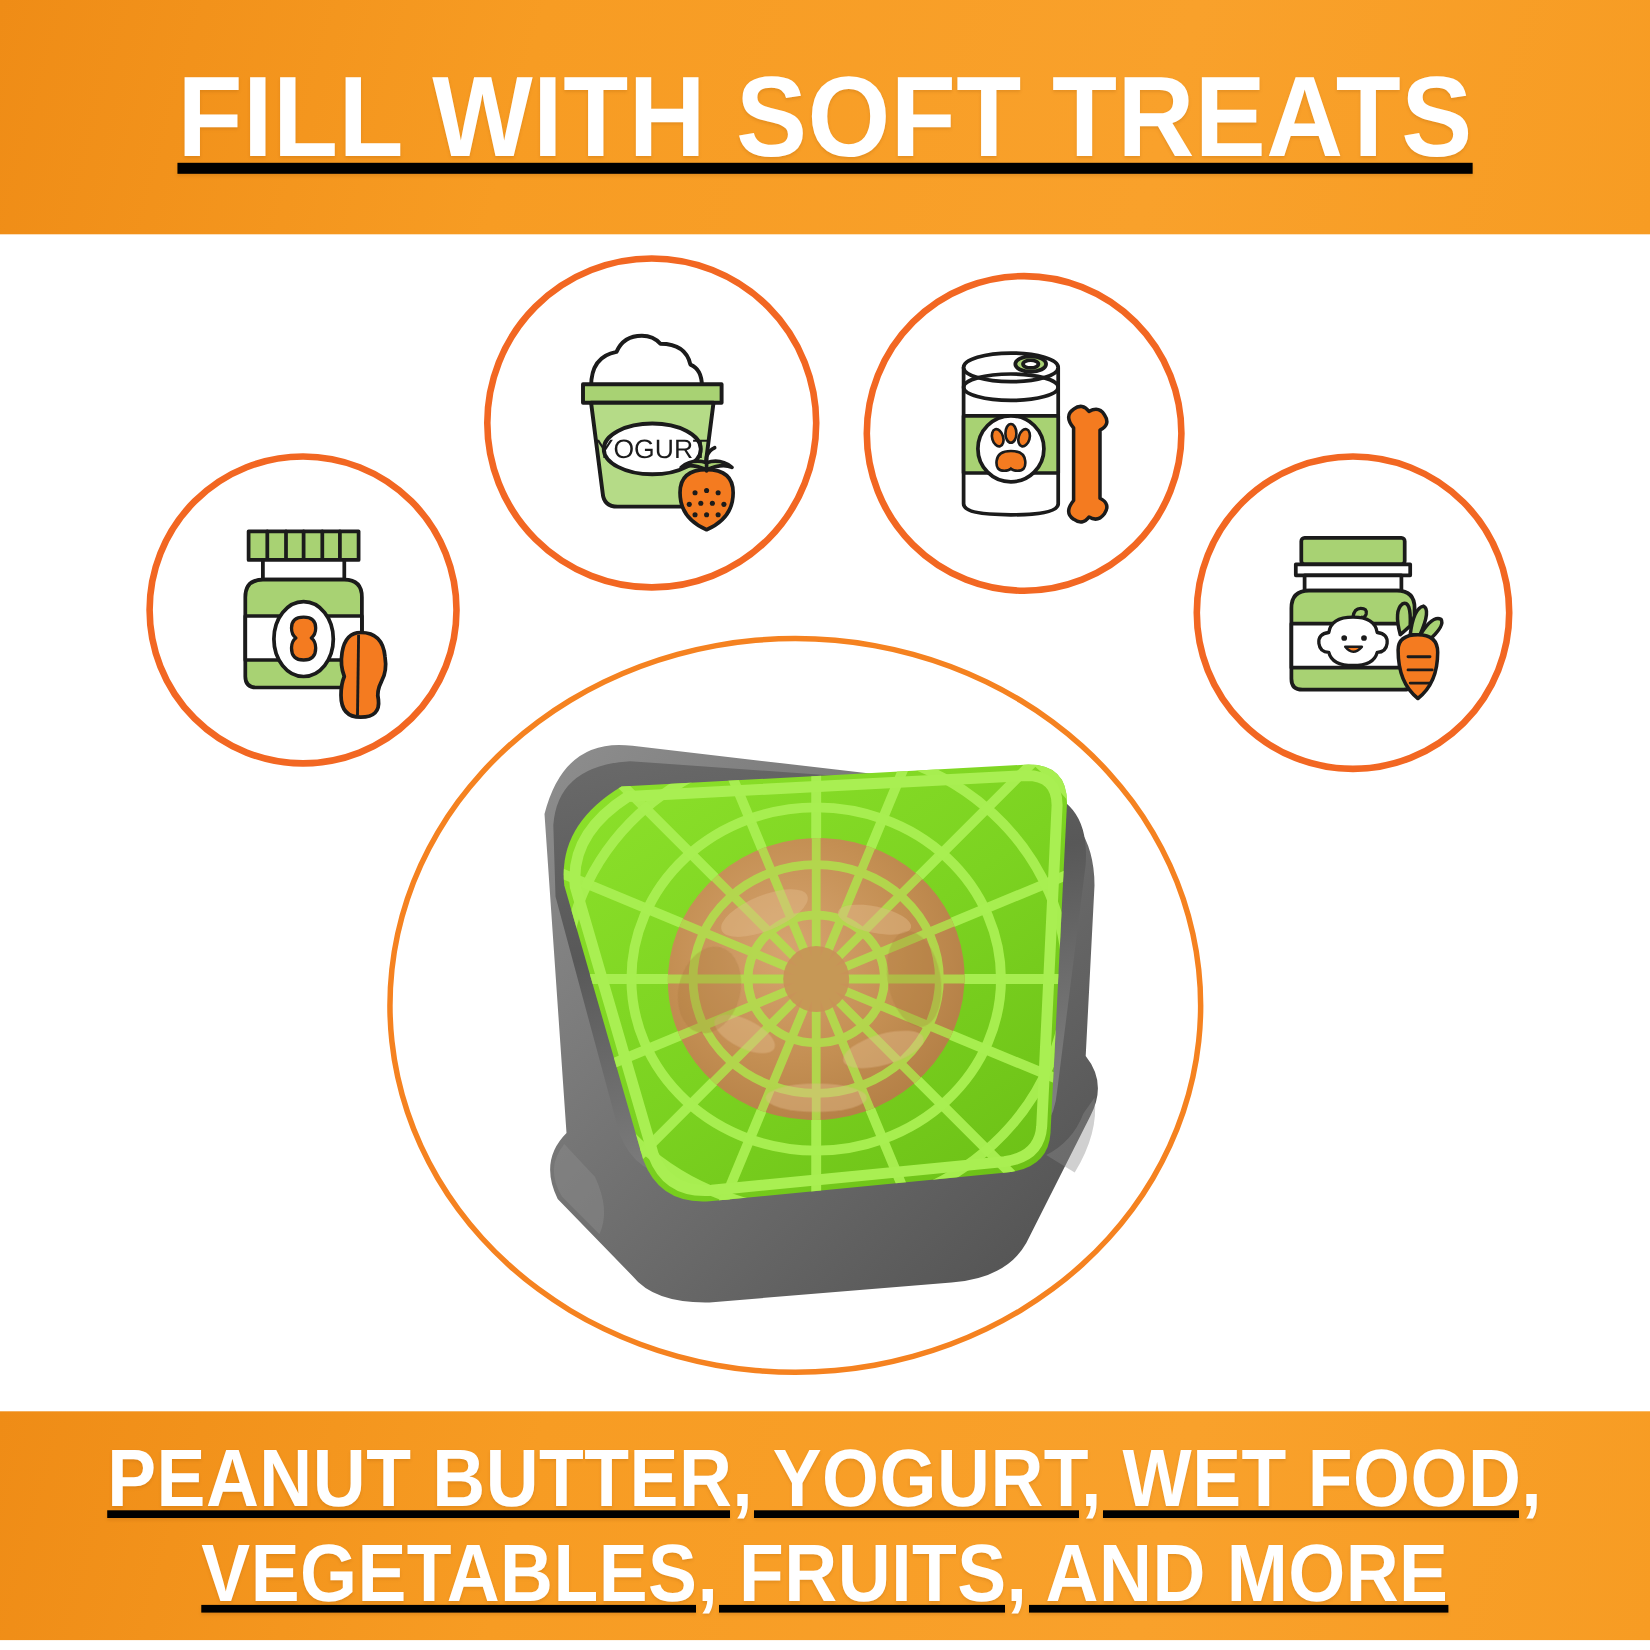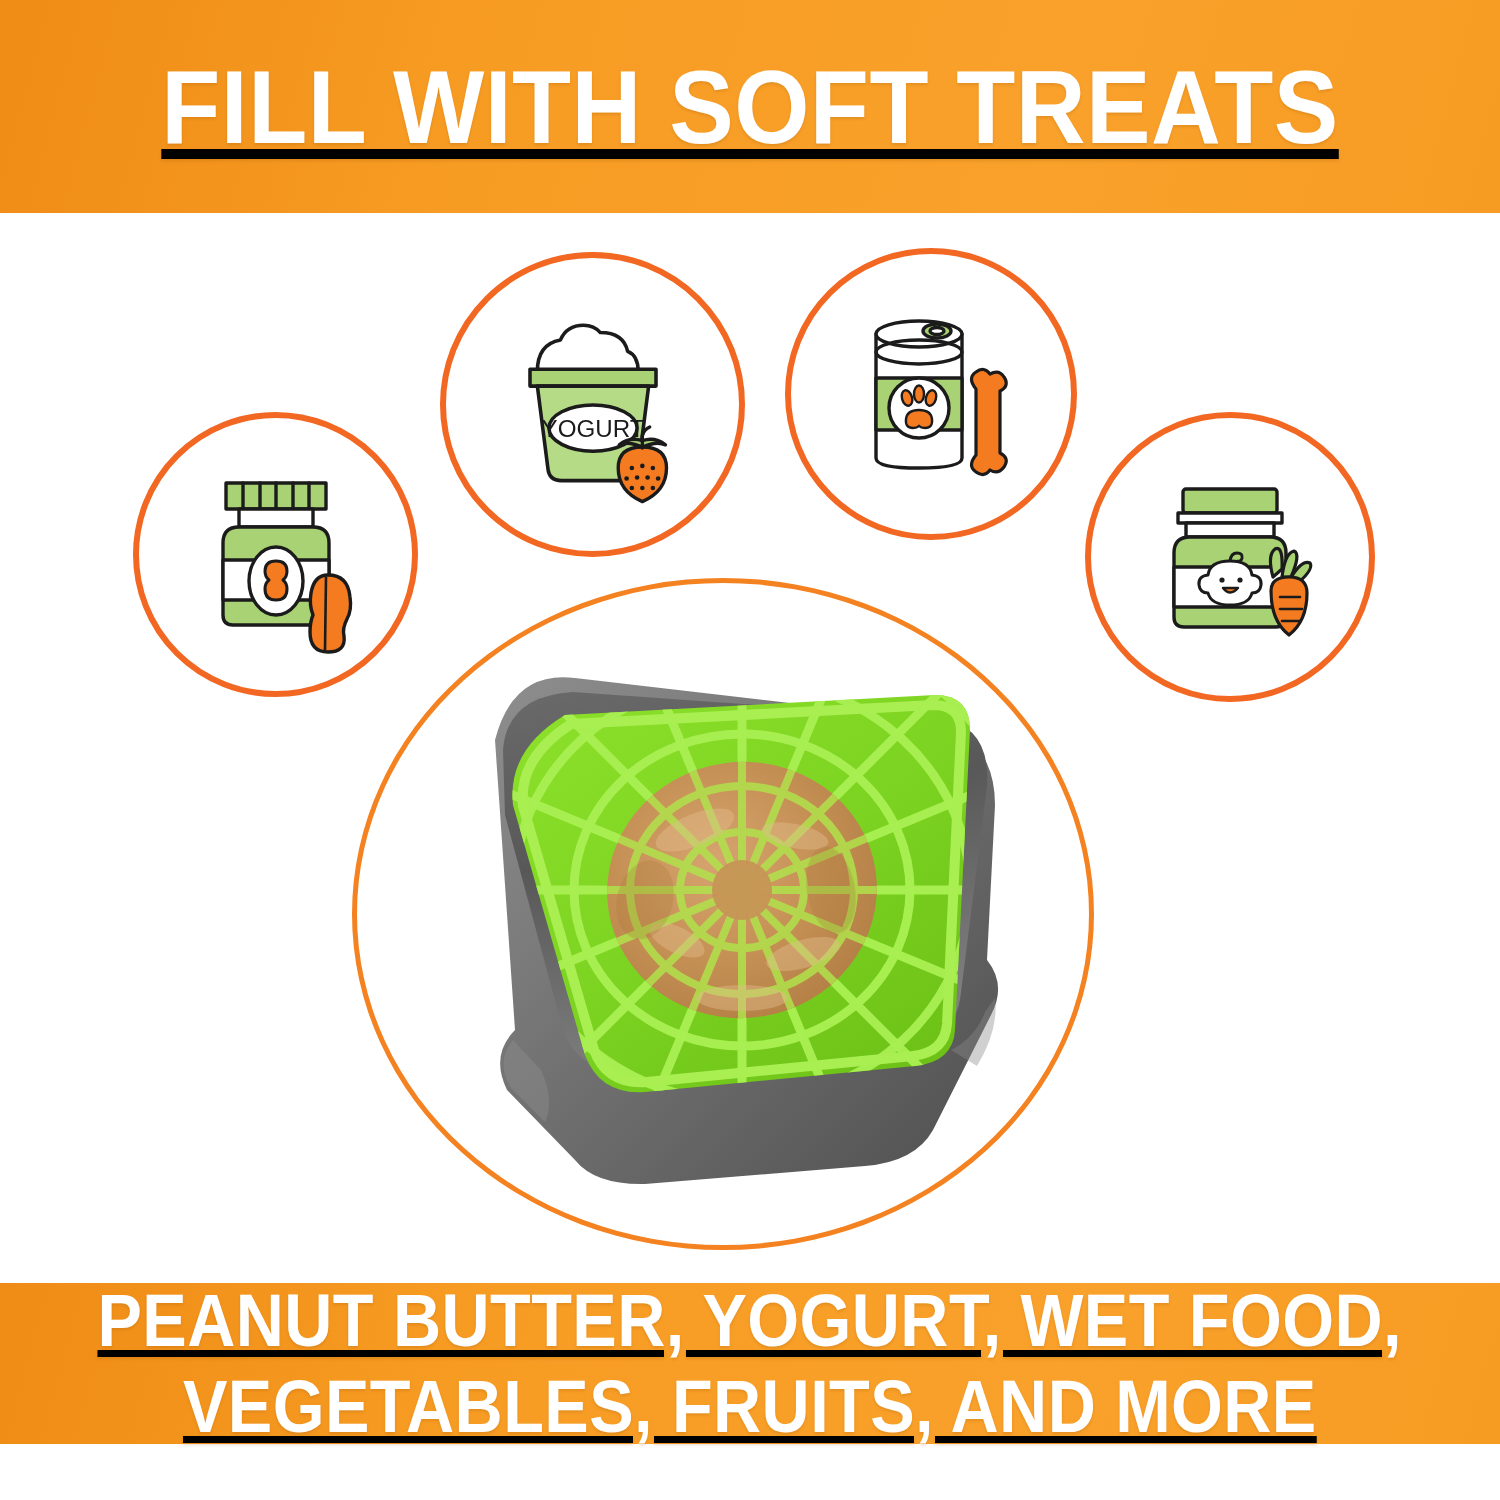--- a/index.html
+++ b/index.html
@@ -30,21 +30,21 @@
     justify-content: center;
     box-sizing: border-box;
     text-decoration: underline;
   }
   #banner-top {
     top: 0;
     height: 213px;
   }
   #banner-bottom {
     top: 1283px;
-    height: 161px;
+    height: 208px;
     flex-direction: column;
   }
   .banner-text {
     color: #ffffff;
     font-family: "Liberation Sans Narrow", "Liberation Sans", sans-serif;
     font-weight: bold;
     letter-spacing: 0.5px;
     text-align: center;
     line-height: 1.0;
     white-space: nowrap;
@@ -67,21 +67,21 @@
     border: 6px solid #f26722;
     background: #ffffff;
     box-sizing: border-box;
     display: flex;
     align-items: center;
     justify-content: center;
   }
   .icon-circle svg { display: block; }
 
   #circle-peanut-butter { left: 133px;  top: 412px; width: 285px; height: 285px; }
-  #circle-yogurt        { left: 440px;  top: 252px; width: 305px; height: 305px; align-items: center; }
+  #circle-yogurt        { left: 440px;  top: 232px; width: 305px; height: 305px; align-items: center; }
   #circle-wet-food      { left: 785px;  top: 248px; width: 292px; height: 292px; }
   #circle-baby-food     { left: 1085px; top: 412px; width: 290px; height: 290px; }
 
   
   #product-ring {
     position: absolute;
     left: 352px;
     top: 578px;
     width: 742px;
     height: 672px;

